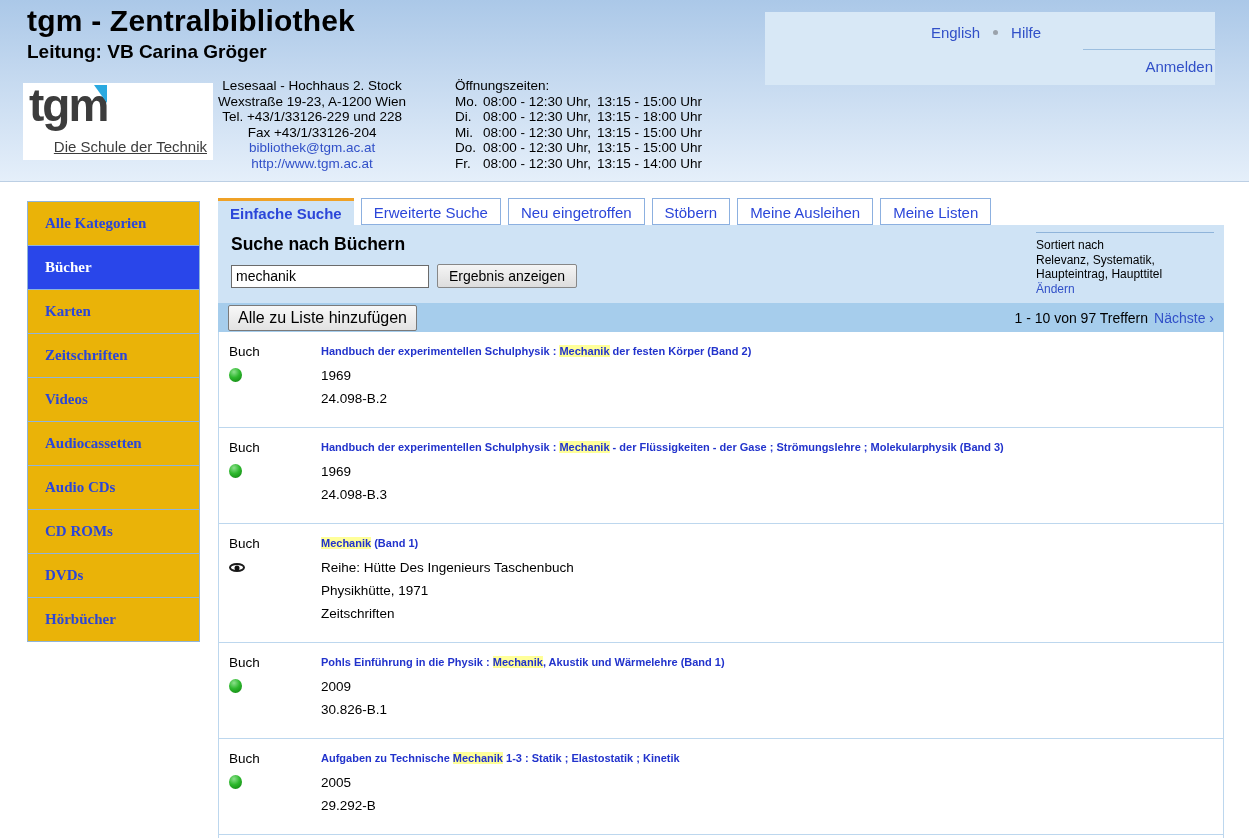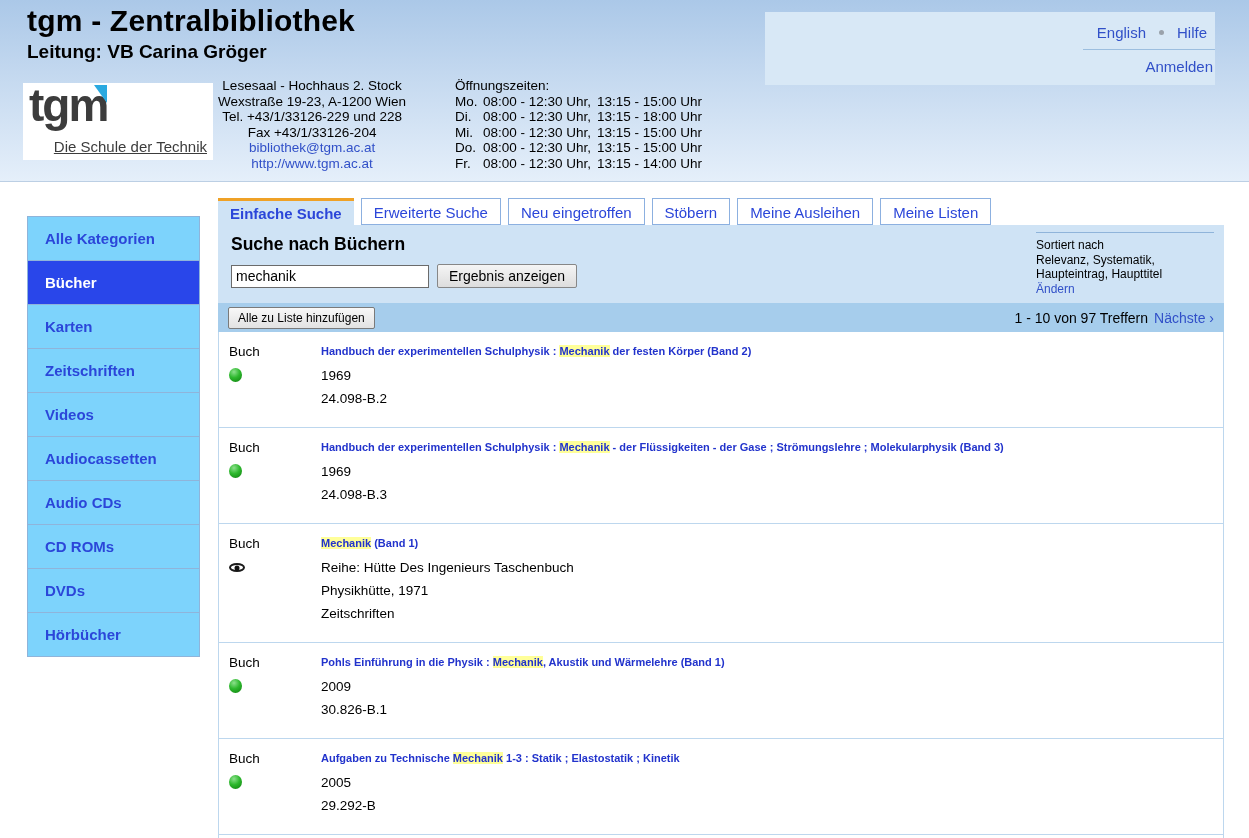--- a/index.html
+++ b/index.html
@@ -15,40 +15,40 @@
   
   .header {
     position: relative; width: 1249px; height: 182px;
     background: linear-gradient(180deg, #abc8e8 0%, #c6daf0 45%, #e5effa 100%);
     border-bottom: 1px solid #bccfe4;
   }
   .page-title { position: absolute; left: 27px; top: 4px; font-size: 30px; font-weight: bold; letter-spacing: 0.2px; }
   .page-subtitle { position: absolute; left: 27px; top: 41px; font-size: 19px; font-weight: bold; }
 
   .login-box { position: absolute; left: 765px; top: 12px; width: 450px; height: 73px; background: #d8e8f6; }
-  .login-row1 { display: flex; justify-content: flex-end; align-items: center; gap: 13px; padding: 12px 8px 0 0; font-size: 15px; }
+  .login-row1 { display: flex; justify-content: center; align-items: center; gap: 13px; padding: 12px 8px 0 0; font-size: 15px; }
   .dot-sep { width: 5px; height: 5px; border-radius: 50%; background: #9aa2ab; }
   .login-divider { width: 132px; border-top: 1px solid #9cbedf; margin: 8px 0 0 auto; }
   .login-row2 { text-align: right; padding: 8px 2px 0 0; font-size: 15px; }
 
   .logo-box { position: absolute; left: 23px; top: 83px; width: 190px; height: 77px; background: #ffffff; }
   .logo-text { position: absolute; left: 6px; top: -1px; font-size: 46px; line-height: 46px; font-weight: bold; color: #3c3c3c; letter-spacing: -2px; }
   .logo-triangle { position: absolute; left: 71px; top: 2px; width: 0; height: 0; border-top: 18px solid #2aa9e0; border-left: 13px solid transparent; }
   .logo-tagline { position: absolute; right: 6px; bottom: 5px; font-size: 15px; color: #3c3c3c; text-decoration: underline; }
 
   .addr-block { position: absolute; left: 218px; top: 78px; font-size: 13.5px; line-height: 15.5px; text-align: center; }
   .addr-block a { display: block; }
 
   .hours-block { position: absolute; left: 455px; top: 78px; font-size: 13.5px; line-height: 15.5px; }
   .hours-row { display: flex; white-space: nowrap; }
   .hr-day { flex: none; width: 28px; }
   .hr-am  { flex: none; width: 114px; }
 
   
-  .sidebar { position: absolute; left: 27px; top: 216px; width: 173px; background: #7dd3fc; border: 1px solid #8fb4da; }
+  .sidebar { position: absolute; left: 27px; top: 201px; width: 173px; background: #eab308; border: 1px solid #8fb4da; font-family: Liberation Serif, serif; }
   .side-item {
     padding: 13px 8px 13px 17px; font-size: 15px; font-weight: bold;
     color: #2b46d9; border-bottom: 1px solid #8fb4da; cursor: pointer;
   }
   .side-item:last-child { border-bottom: none; }
   .side-item.active { background: #2946ea; color: #ffffff; }
 
   
   .content { position: absolute; left: 218px; top: 198px; width: 1006px; }
 
@@ -71,21 +71,21 @@
     background: linear-gradient(#f5f5f5, #dddddd); border: 1px solid #878787; border-radius: 2px; cursor: pointer;
   }
   .sort-box {
     position: absolute; top: 7px; right: 10px; width: 178px;
     border-top: 1px solid #8fb4da; padding-top: 5px; font-size: 12px; line-height: 14.5px;
   }
   .sort-change { font-size: 12px; }
 
   .results-bar { display: flex; align-items: center; background: #a6cdec; height: 29px; padding: 0 10px; }
   .add-all-btn {
-    font-size: 12px; font-family: inherit; padding: 3px 9px; color: #000;
+    font-size: 16px; font-family: inherit; padding: 3px 9px; color: #000;
     background: linear-gradient(#f8f8f8, #e2e2e2); border: 1px solid #7a7a7a; border-radius: 2px; cursor: pointer;
   }
   .results-count { margin-left: auto; font-size: 14px; }
   .next-link { font-size: 14px; margin-left: 6px; }
 
   .results { background: #ffffff; border-left: 1px solid #bdd7ee; border-right: 1px solid #bdd7ee; min-height: 510px; }
   .result-row { display: flex; padding: 9px 0 17px; border-bottom: 1px solid #bdd7ee; }
   .result-left { flex: none; width: 102px; padding-left: 10px; }
   .result-type { font-size: 13.5px; line-height: 21px; }
   .ball {

